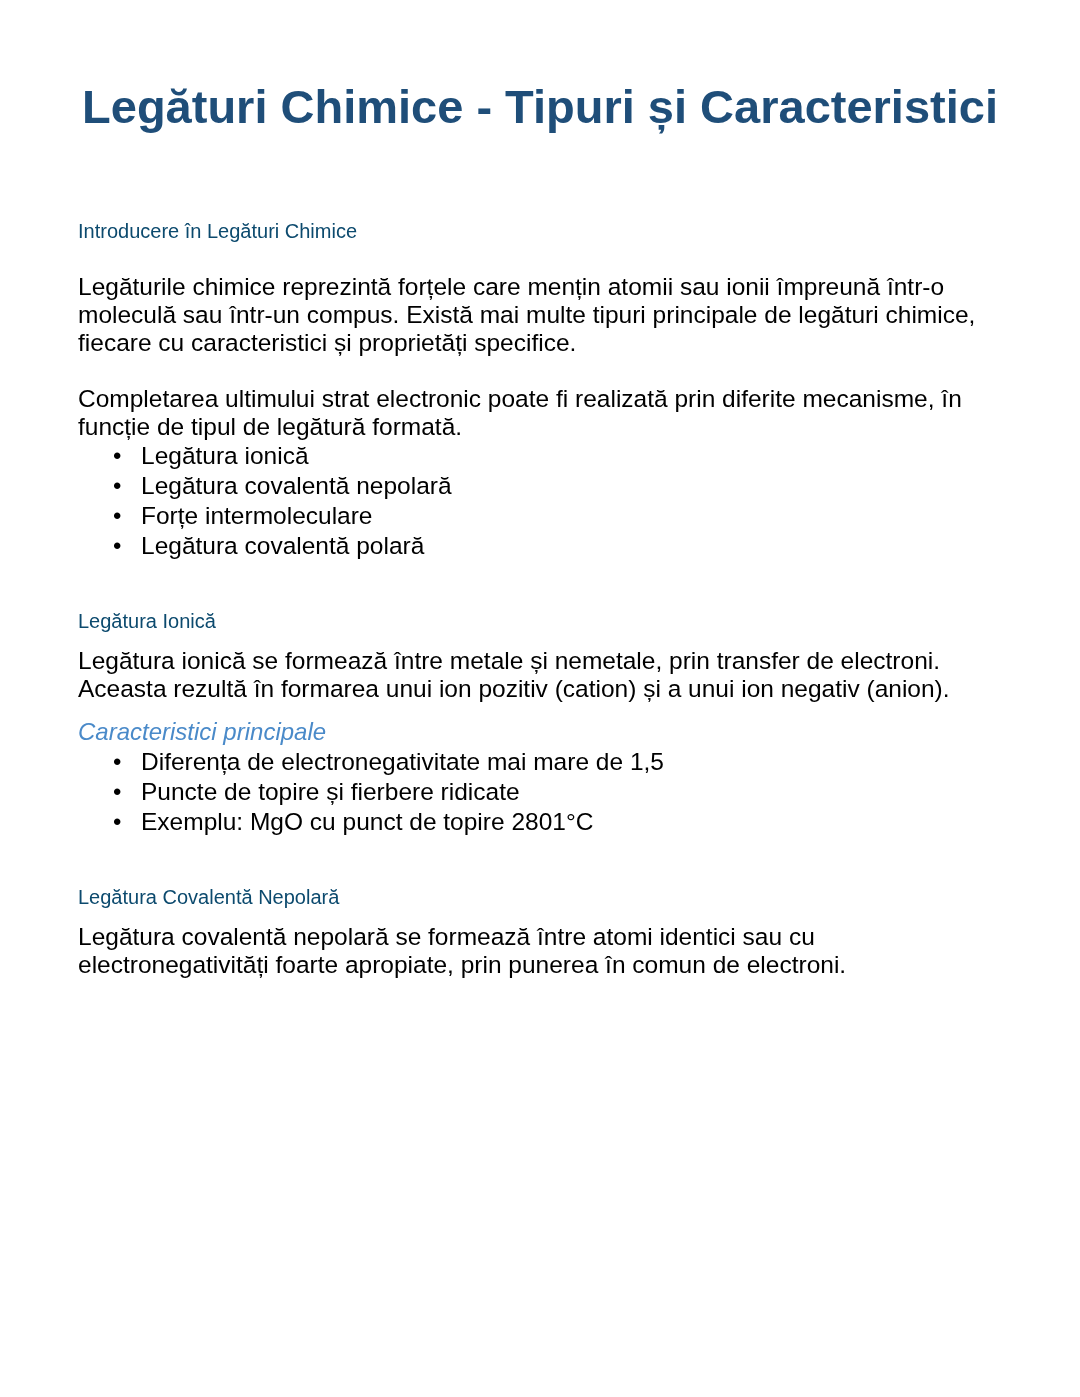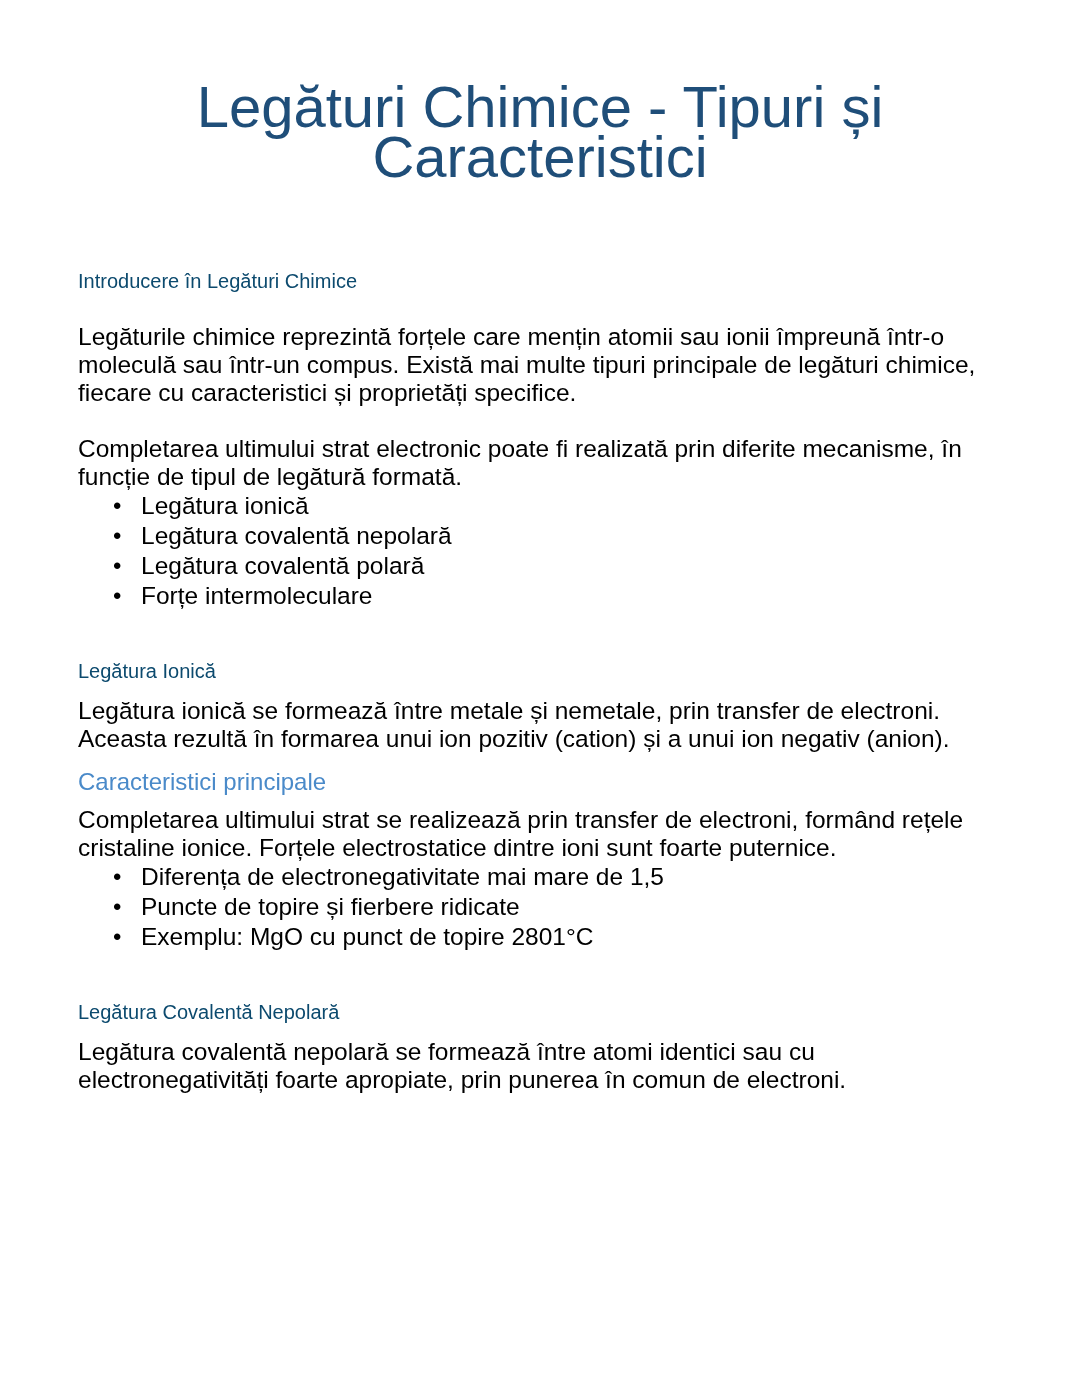--- a/index.html
+++ b/index.html
@@ -15,22 +15,22 @@
       color: #000000;
     }
     .page {
       position: relative;
       padding: 0 78px;
     }
     .title {
       margin: 0;
       padding-top: 82px;
       text-align: center;
-      font-size: 58px;
-      font-weight: normal;
+      font-size: 47px;
+      font-weight: bold;
       line-height: 50px;
       color: #1f4e79;
     }
     .section-heading {
       margin: 0;
       font-size: 20px;
       font-weight: normal;
       line-height: 36px;
       color: #0c4a6e;
     }
@@ -62,50 +62,49 @@
       left: -28px;
       top: 0;
       font-size: 24px;
     }
     .s1-heading { margin-top: 81px; }
     .s1-p1 { margin-top: 24px; }
     .s1-p2 { margin-top: 28px; }
     .s1-list { margin-top: 9px; }
     .s2-heading { margin-top: 42px; }
     .s2-p1 { margin-top: 8px; }
-    .s2-sub { margin-top: 14px; }
+    .s2-sub { margin-top: 14px; font-style: italic; }
     .s2-p2 { margin-top: 9px; }
     .s2-list { margin-top: 9px; }
     .s3-heading { margin-top: 42px; }
     .s3-p1 { margin-top: 8px; }
   </style>
 </head>
 <body>
 
 <div class="page">
 
   <h1 class="title">Legături Chimice - Tipuri și Caracteristici</h1>
 
   <section>
     <h2 class="section-heading s1-heading">Introducere în Legături Chimice</h2>
     <p class="para s1-p1">Legăturile chimice reprezintă forțele care mențin atomii sau ionii împreună într-o moleculă sau într-un compus. Există mai multe tipuri principale de legături chimice, fiecare cu caracteristici și proprietăți specifice.</p>
     <p class="para s1-p2">Completarea ultimului strat electronic poate fi realizată prin diferite mecanisme, în funcție de tipul de legătură formată.</p>
     <ul class="bullets s1-list">
       <li>Legătura ionică</li>
       <li>Legătura covalentă nepolară</li>
+      <li>Forțe intermoleculare</li>
       <li>Legătura covalentă polară</li>
-      <li>Forțe intermoleculare</li>
     </ul>
   </section>
 
   <section>
     <h2 class="section-heading s2-heading">Legătura Ionică</h2>
     <p class="para s2-p1">Legătura ionică se formează între metale și nemetale, prin transfer de electroni. Aceasta rezultă în formarea unui ion pozitiv (cation) și a unui ion negativ (anion).</p>
     <h3 class="sub-heading s2-sub">Caracteristici principale</h3>
-    <p class="para s2-p2">Completarea ultimului strat se realizează prin transfer de electroni, formând rețele cristaline ionice. Forțele electrostatice dintre ioni sunt foarte puternice.</p>
     <ul class="bullets s2-list">
       <li>Diferența de electronegativitate mai mare de 1,5</li>
       <li>Puncte de topire și fierbere ridicate</li>
       <li>Exemplu: MgO cu punct de topire 2801°C</li>
     </ul>
   </section>
 
   <section>
     <h2 class="section-heading s3-heading">Legătura Covalentă Nepolară</h2>
     <p class="para s3-p1">Legătura covalentă nepolară se formează între atomi identici sau cu electronegativități foarte apropiate, prin punerea în comun de electroni.</p>

